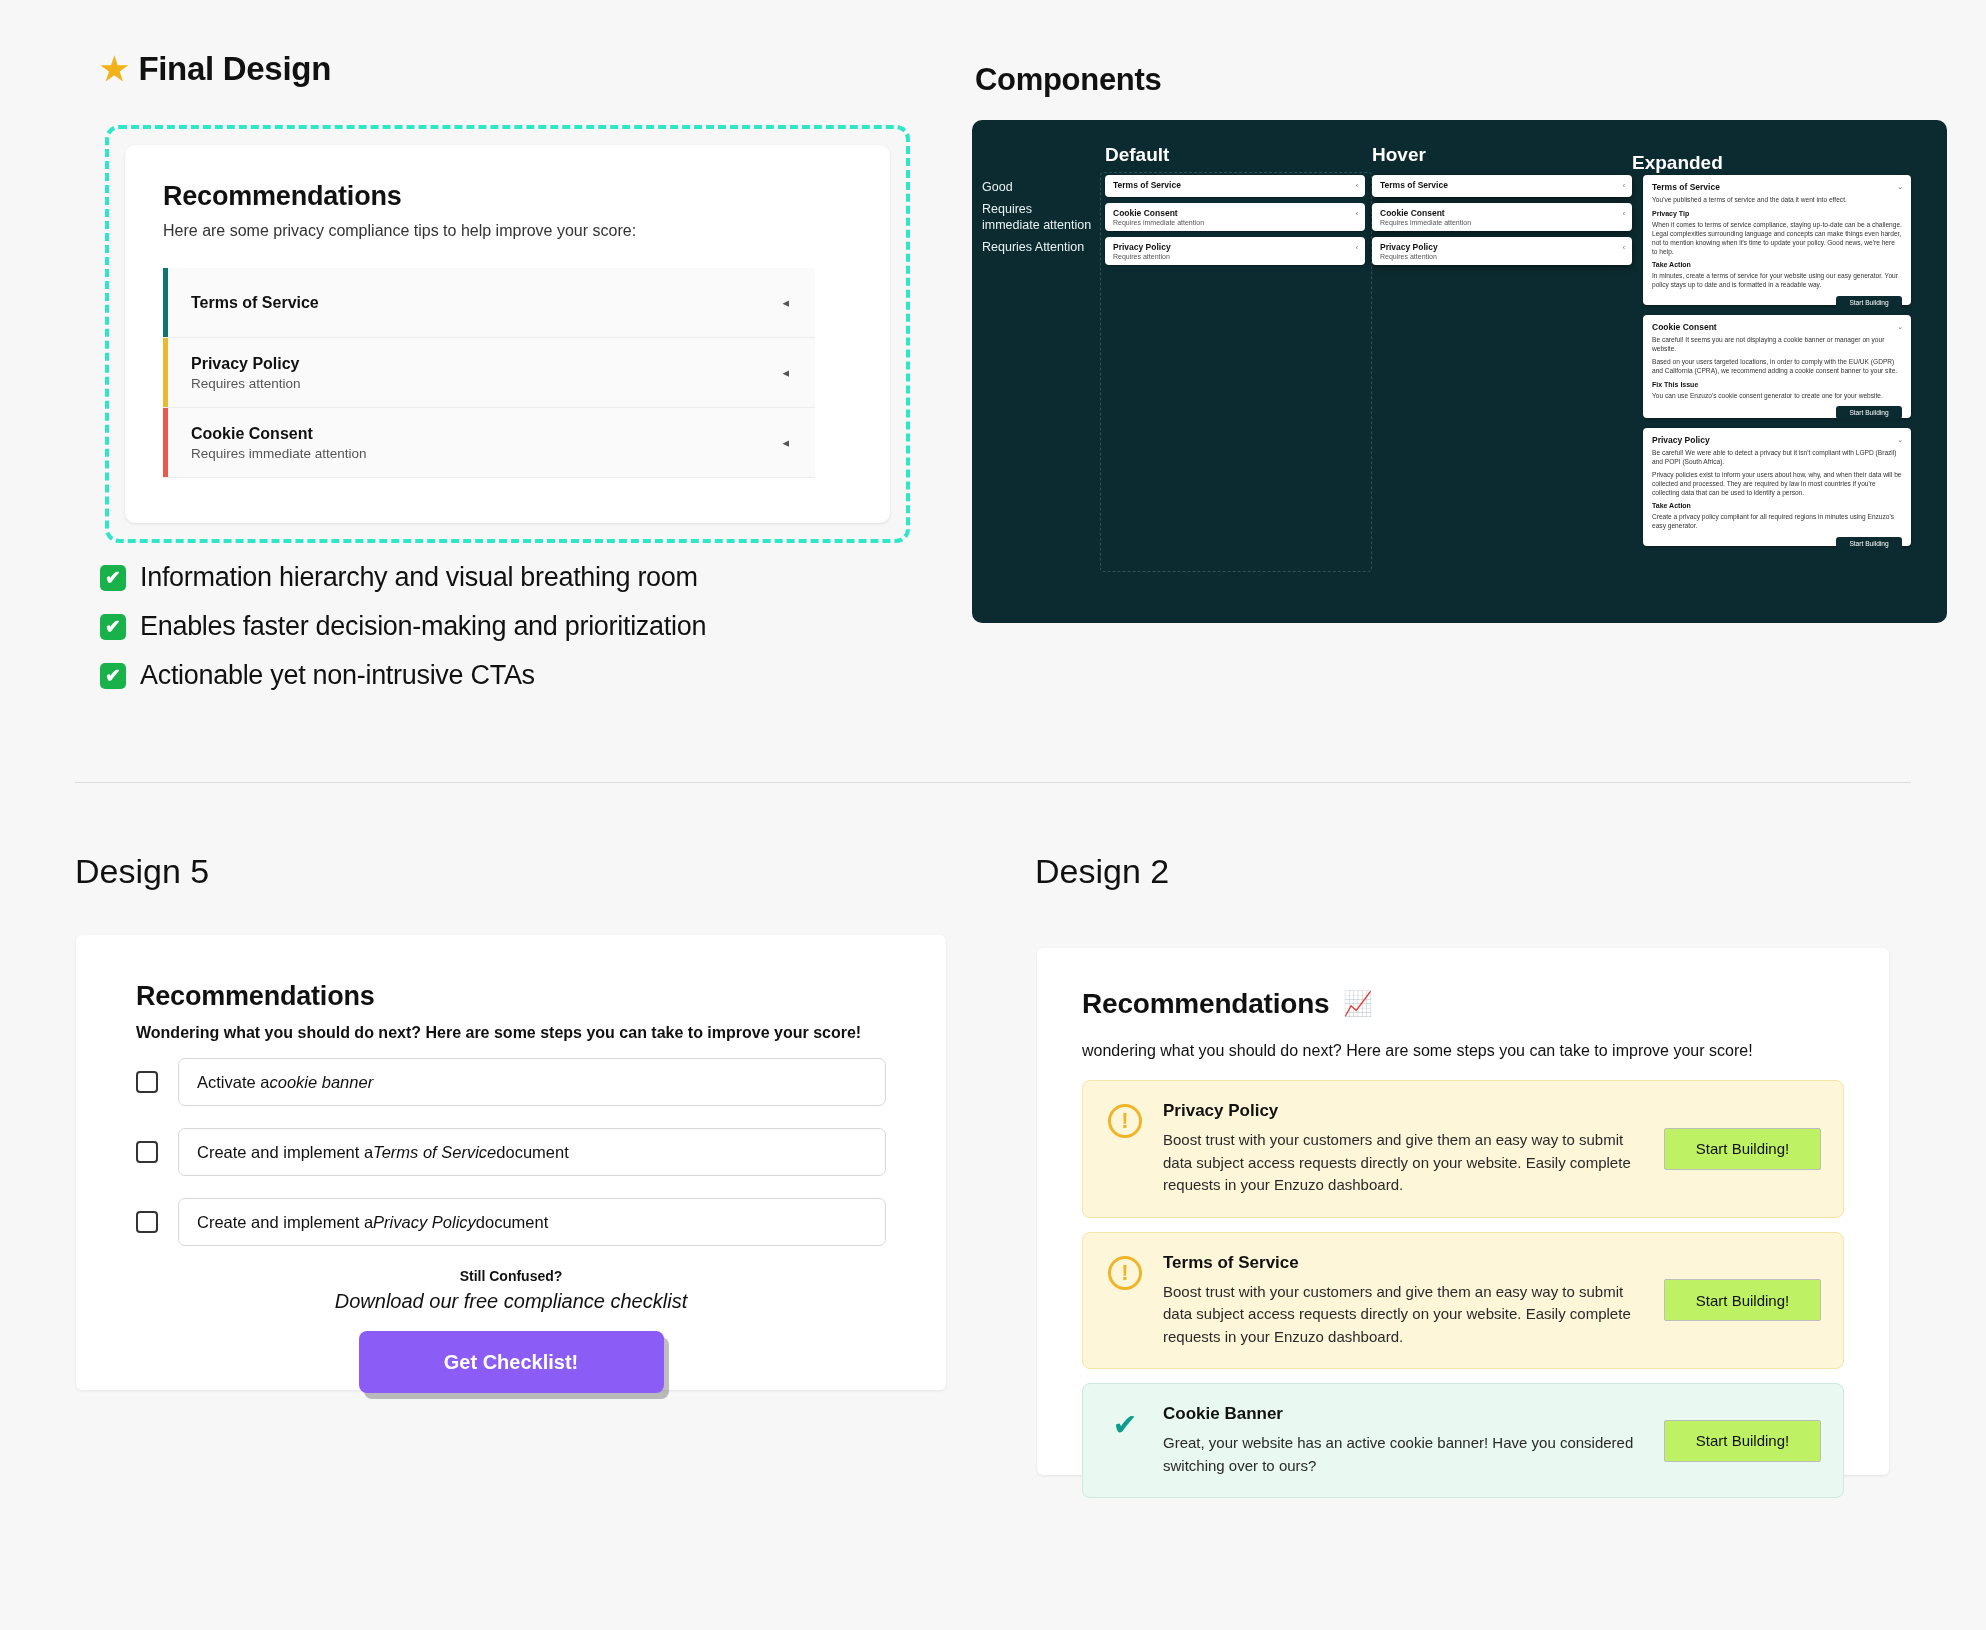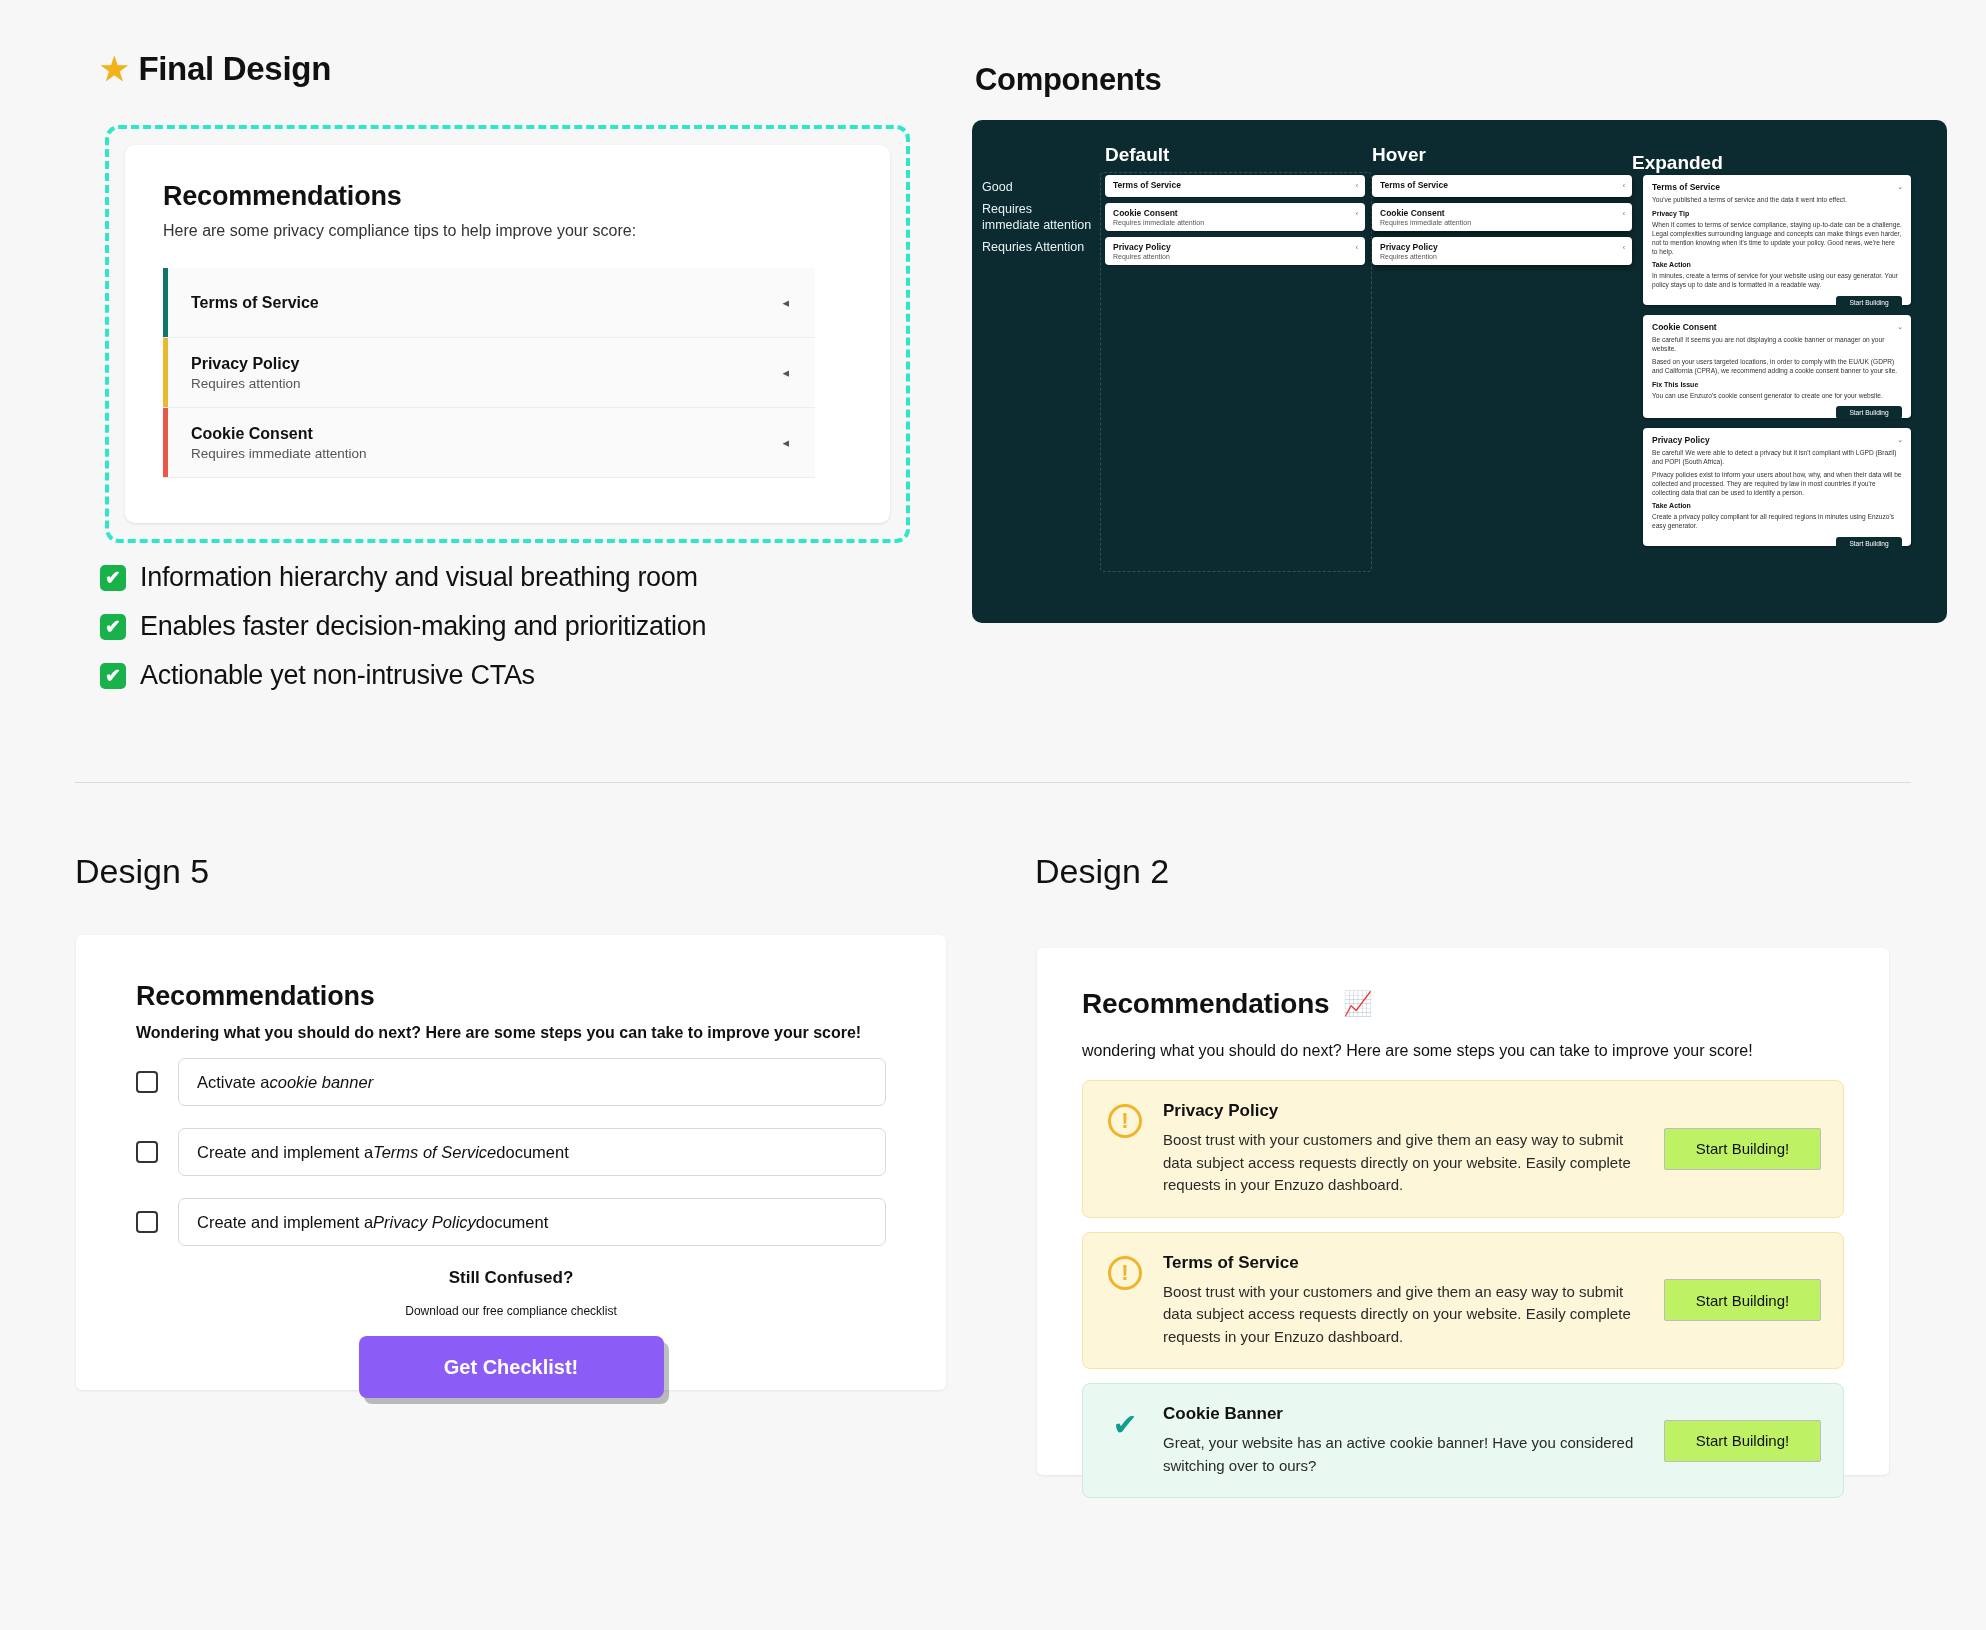--- a/index.html
+++ b/index.html
@@ -121,22 +121,22 @@
   .d1-s { font-size: 16px; font-weight: bold; margin-top: 12px; }
   .d1-items { margin-top: 16px; }
   .d1-item { display: flex; align-items: center; gap: 20px; margin-bottom: 22px; }
   .cbox { width: 22px; height: 22px; border: 2px solid #333; border-radius: 4px; flex: 0 0 auto; }
   .d1-field {
     flex: 1; height: 48px; border: 1px solid #d8d8d8; border-radius: 7px;
     background: #fff; display: flex; align-items: center; padding: 0 18px;
     font-size: 16.5px;
   }
   .d1-foot { text-align: center; margin-top: 20px; }
-  .d1-foot .f1 { font-size: 17px; font-weight: bold; }
-  .d1-foot .f2 { font-size: 12px; margin-top: 16px; }
+  .d1-foot .f1 { font-size: 14px; font-weight: bold; }
+  .d1-foot .f2 { font-size: 20px; margin-top: 6px; font-style: italic; }
   .d1-btn {
     margin: 18px auto 0; width: 305px; height: 62px;
     background: #8b5cf6; color: #fff; border-radius: 8px;
     display: flex; align-items: center; justify-content: center;
     font-size: 20px; font-weight: bold;
     box-shadow: 5px 6px 0 rgba(0,0,0,.25);
   }
 
   .d2-card {
     position: absolute; left: 1037px; top: 948px;

